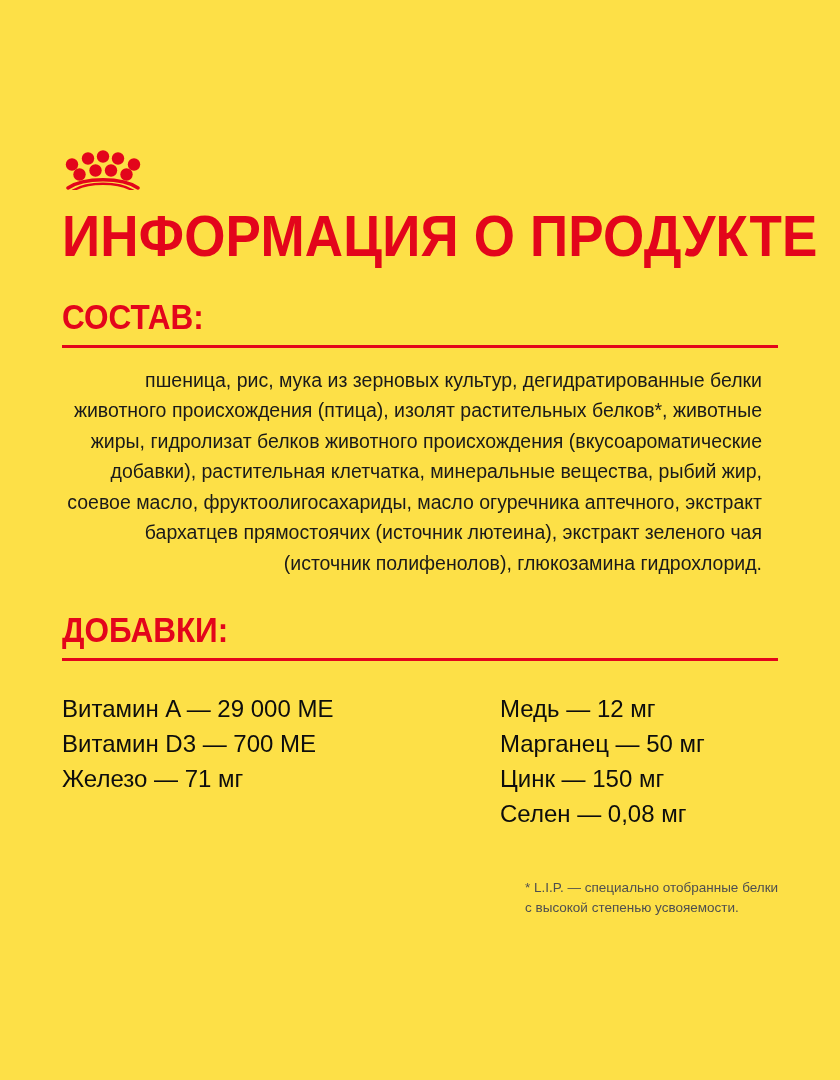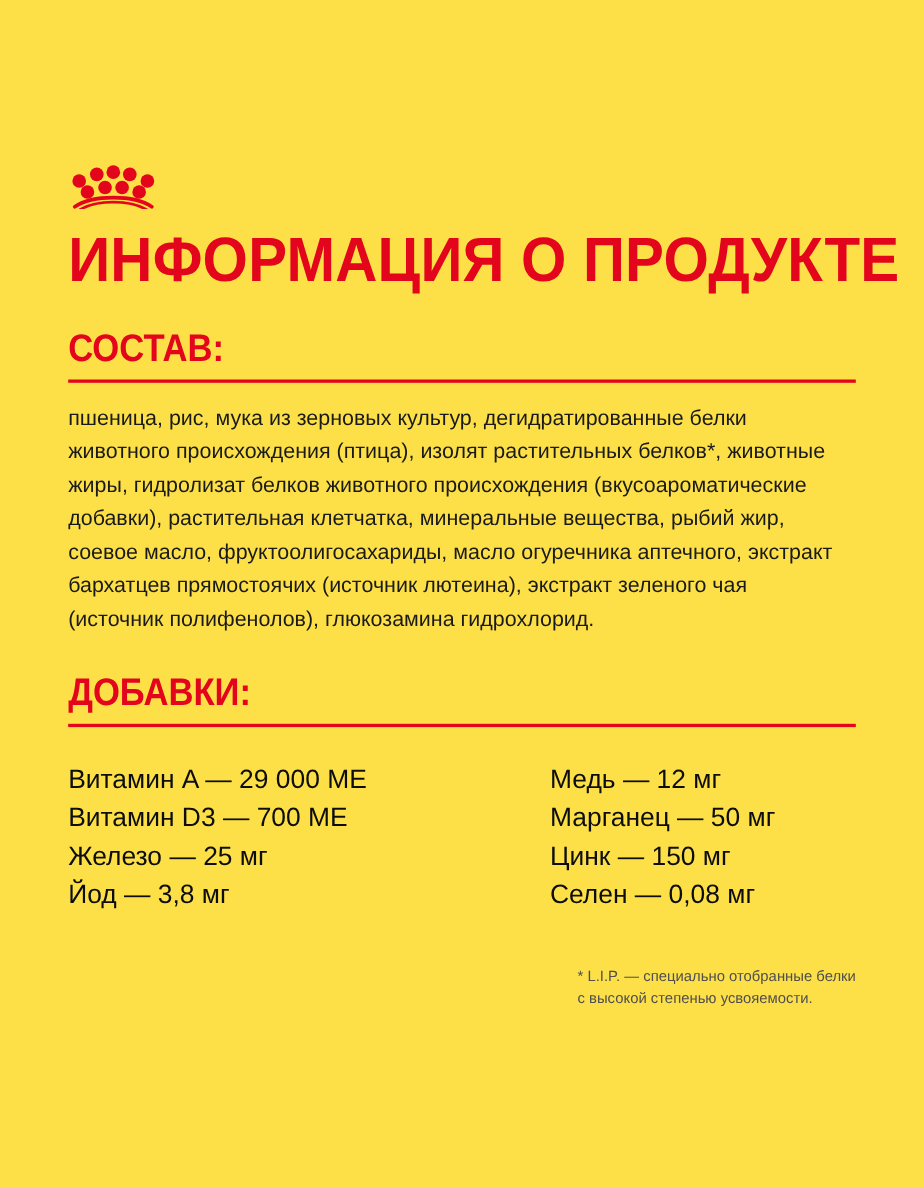--- a/index.html
+++ b/index.html
@@ -76,21 +76,21 @@
 
   
   .ingredients {
     margin: 17px 0 0 0;
     padding: 0;
     color: #1a1a1a;
     font-size: 19.5px;
     line-height: 30.5px;
     font-weight: 400;
     max-width: 700px;
-    text-align: left;
+    text-align: right;
   }
 
   
   .additives {
     display: flex;
     margin-top: 30px;
   }
 
   .additives-col {
     display: flex;
@@ -151,22 +151,21 @@
     </div>
 
     <div class="section">
       <h2 class="section-heading">ДОБАВКИ:</h2>
       <div class="rule"></div>
 
       <div class="additives">
         <div class="additives-col left">
           <div class="additive-row">Витамин A — 29 000 МЕ</div>
           <div class="additive-row">Витамин D3 — 700 МЕ</div>
-          <div class="additive-row">Железо — 25 мг</div>
-          <div class="additive-row">Йод — 3,8 мг</div>
+          <div class="additive-row">Железо — 71 мг</div>
         </div>
         <div class="additives-col right">
           <div class="additive-row">Медь — 12 мг</div>
           <div class="additive-row">Марганец — 50 мг</div>
           <div class="additive-row">Цинк — 150 мг</div>
           <div class="additive-row">Селен — 0,08 мг</div>
         </div>
       </div>
     </div>
 

